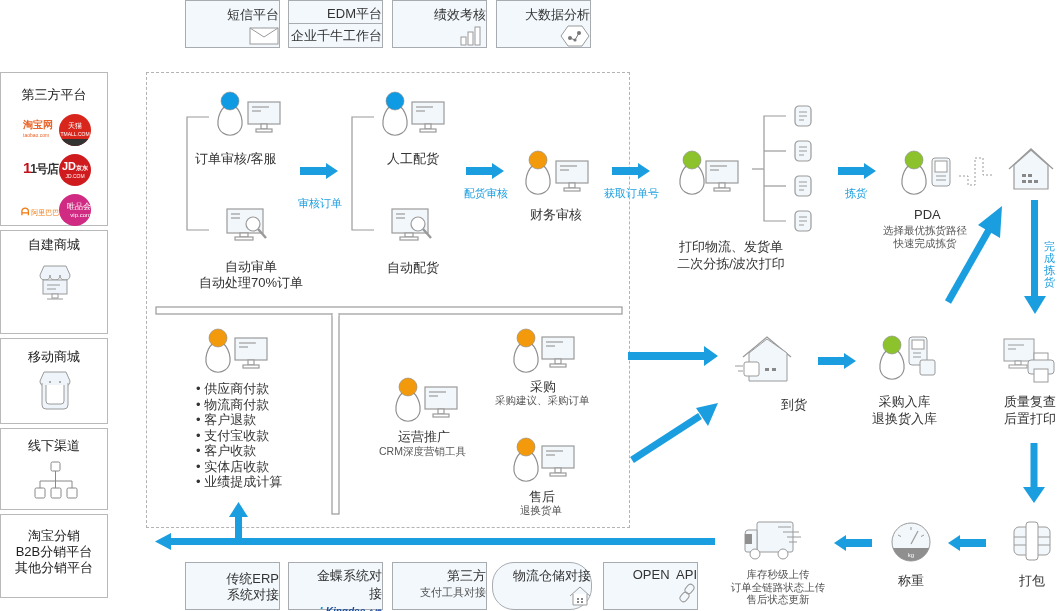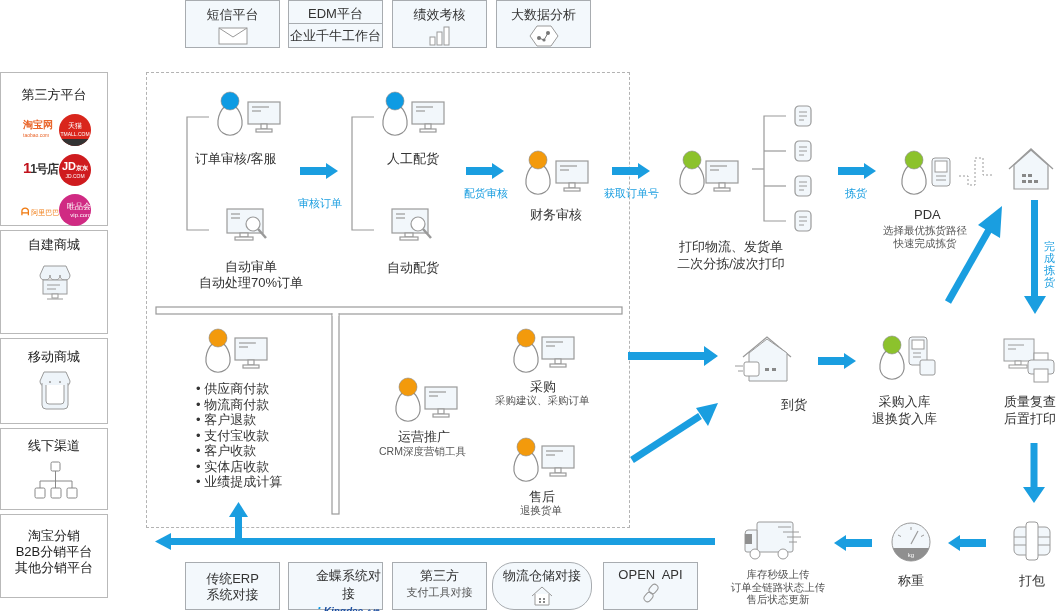--- a/index.html
+++ b/index.html
@@ -1,19 +1,19 @@
 <!DOCTYPE html>
 <html><head>
 <meta charset="utf-8">
 <style>
   html,body{margin:0;padding:0;background:#fff;}
   body{width:1059px;height:611px;position:relative;overflow:hidden;font-family:"Liberation Sans","DejaVu Sans",sans-serif;color:#333;}
   .abs{position:absolute;}
   .box{position:absolute;border:1.5px solid #b9b9b9;background:#fff;box-sizing:border-box;}
-  .blue-box{position:absolute;border:1.5px solid #a8acb0;background:#f3f8fc;box-sizing:border-box;text-align:center;}
+  .blue-box{position:absolute;border:1.5px solid #a8acb0;background:#f3f8fc;box-sizing:border-box;text-align:right;}
   .t13{font-size:13px;}
   .t11{font-size:11px;}
   .t10{font-size:10.5px;color:#555;}
   .lbl{position:absolute;text-align:center;white-space:nowrap;}
   .blue-lbl{color:#1a9ee0;font-size:11px;position:absolute;white-space:nowrap;}
   svg{overflow:visible;}
   .dash-frame{position:absolute;left:146px;top:72px;width:484px;height:456px;border:1.5px dashed #b3b3b3;box-sizing:border-box;}
   .sidebar-title{font-size:13px;color:#222;text-align:center;}
 </style>
 </head>

